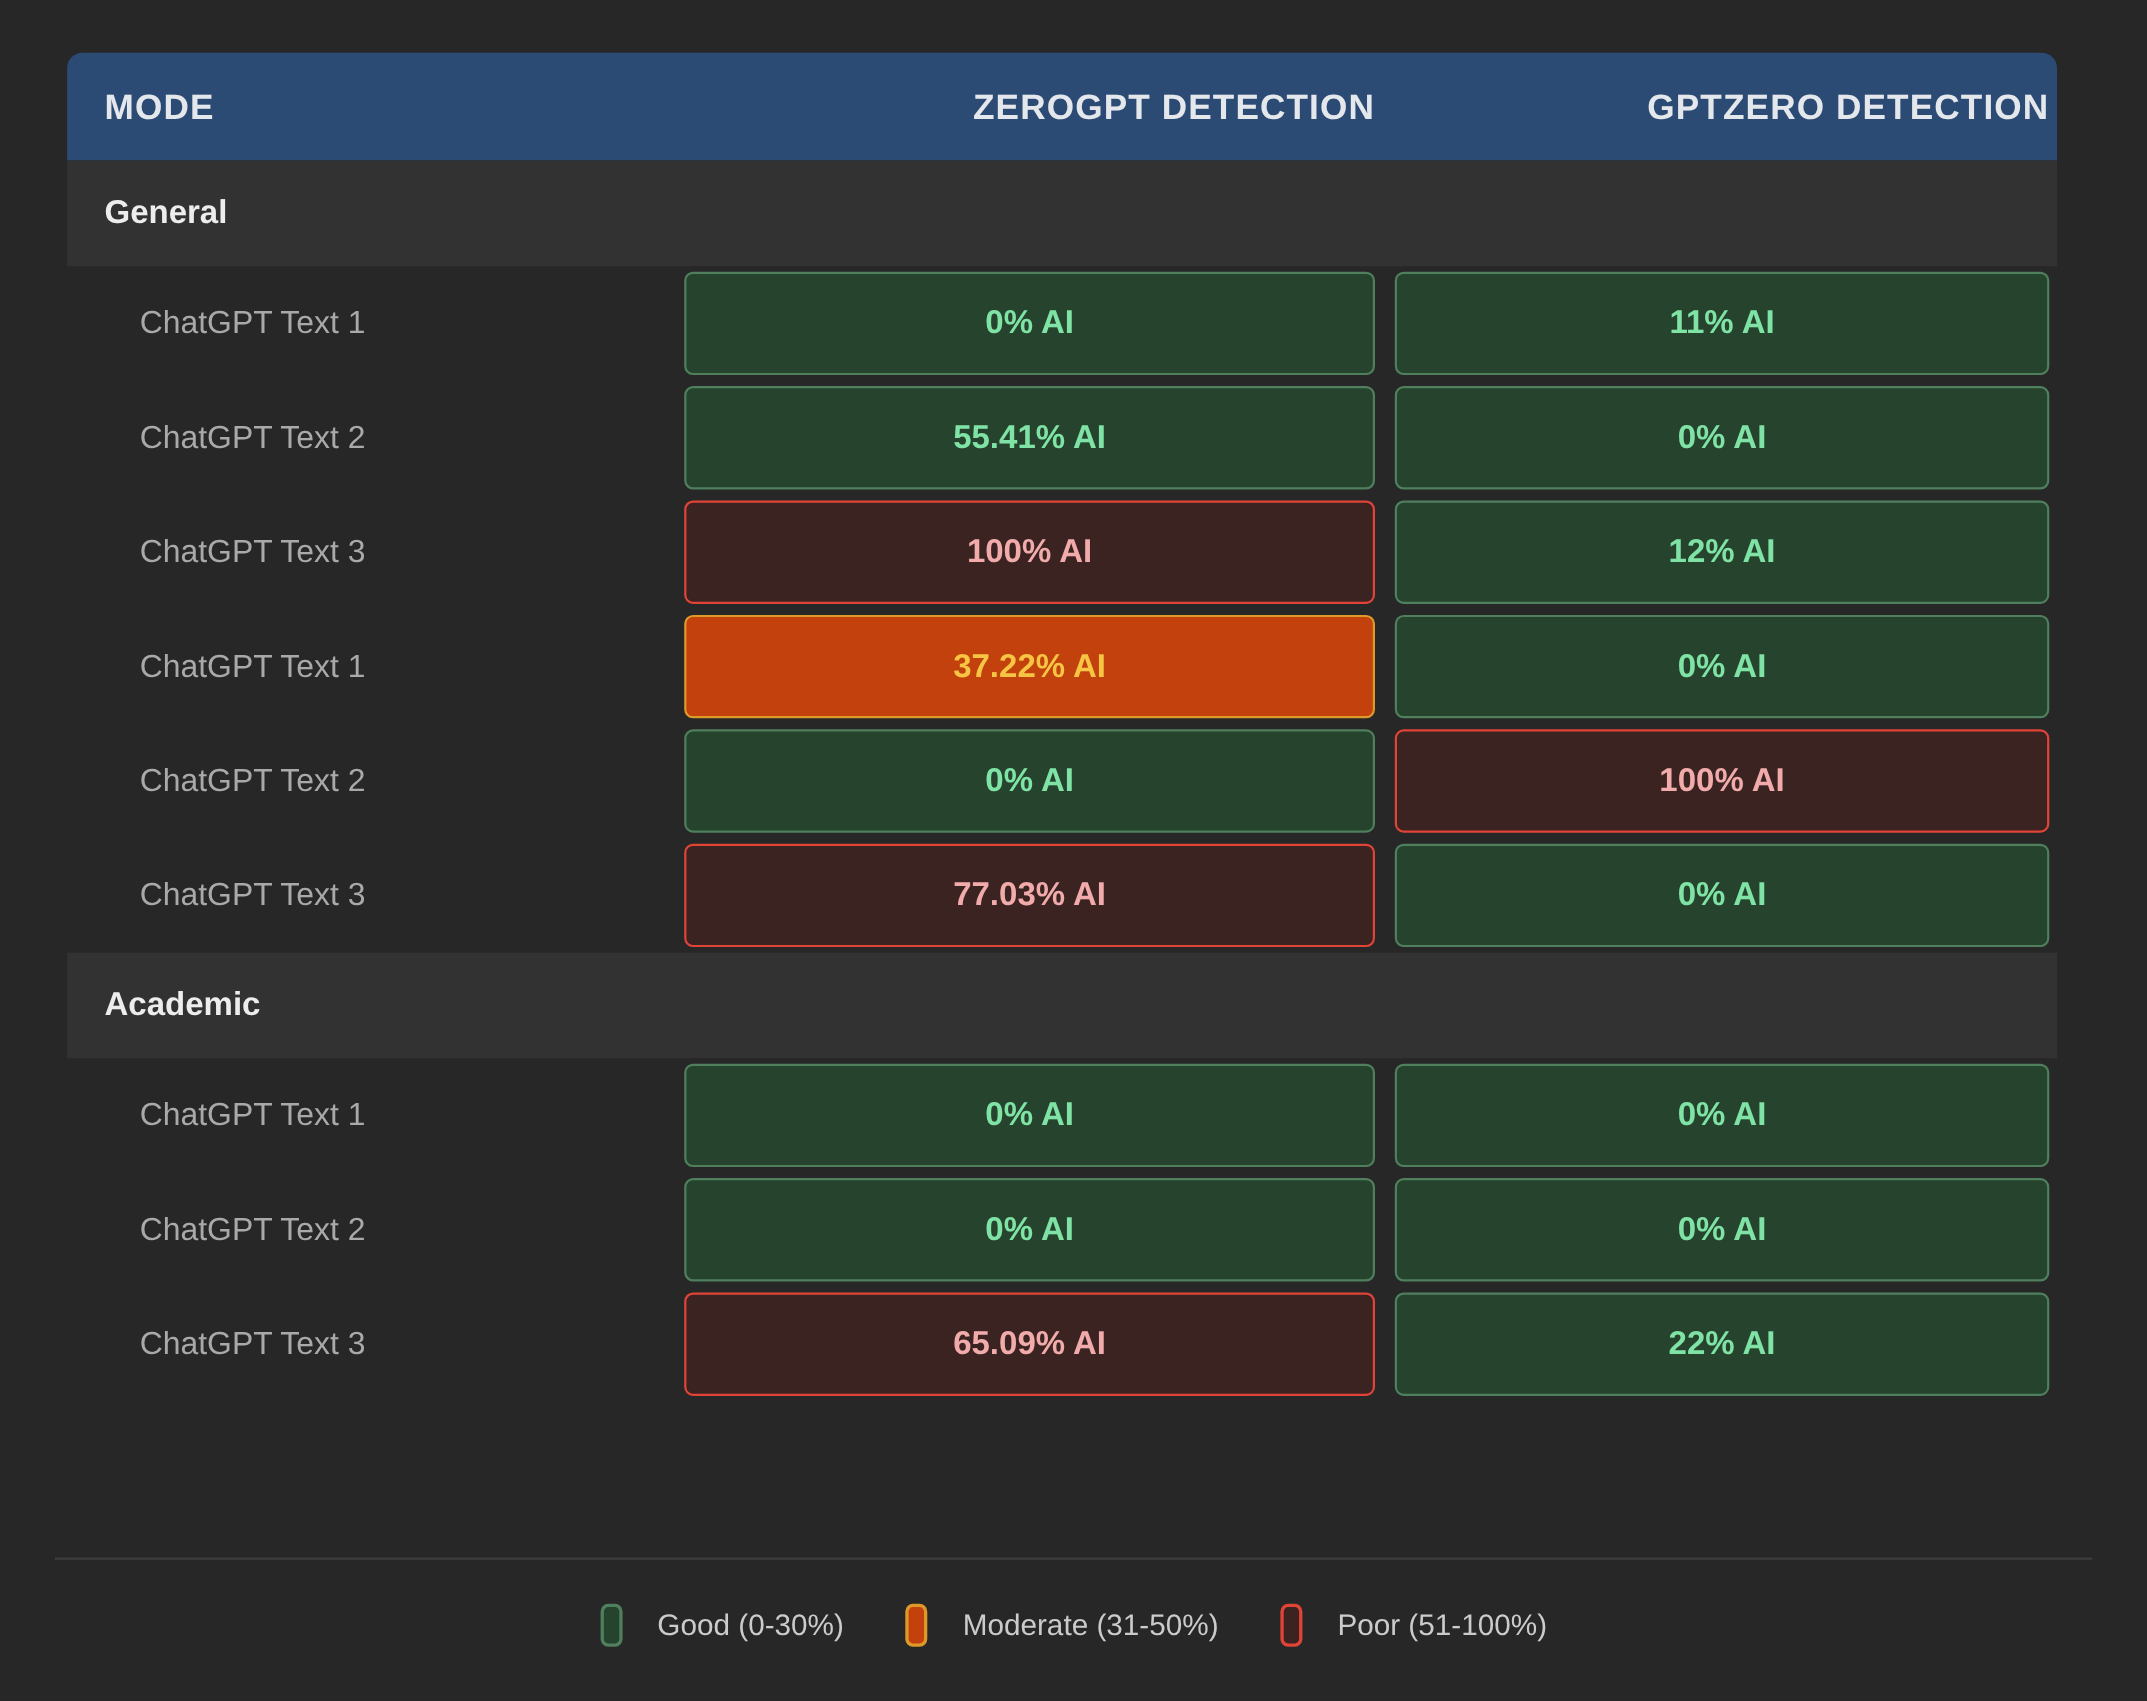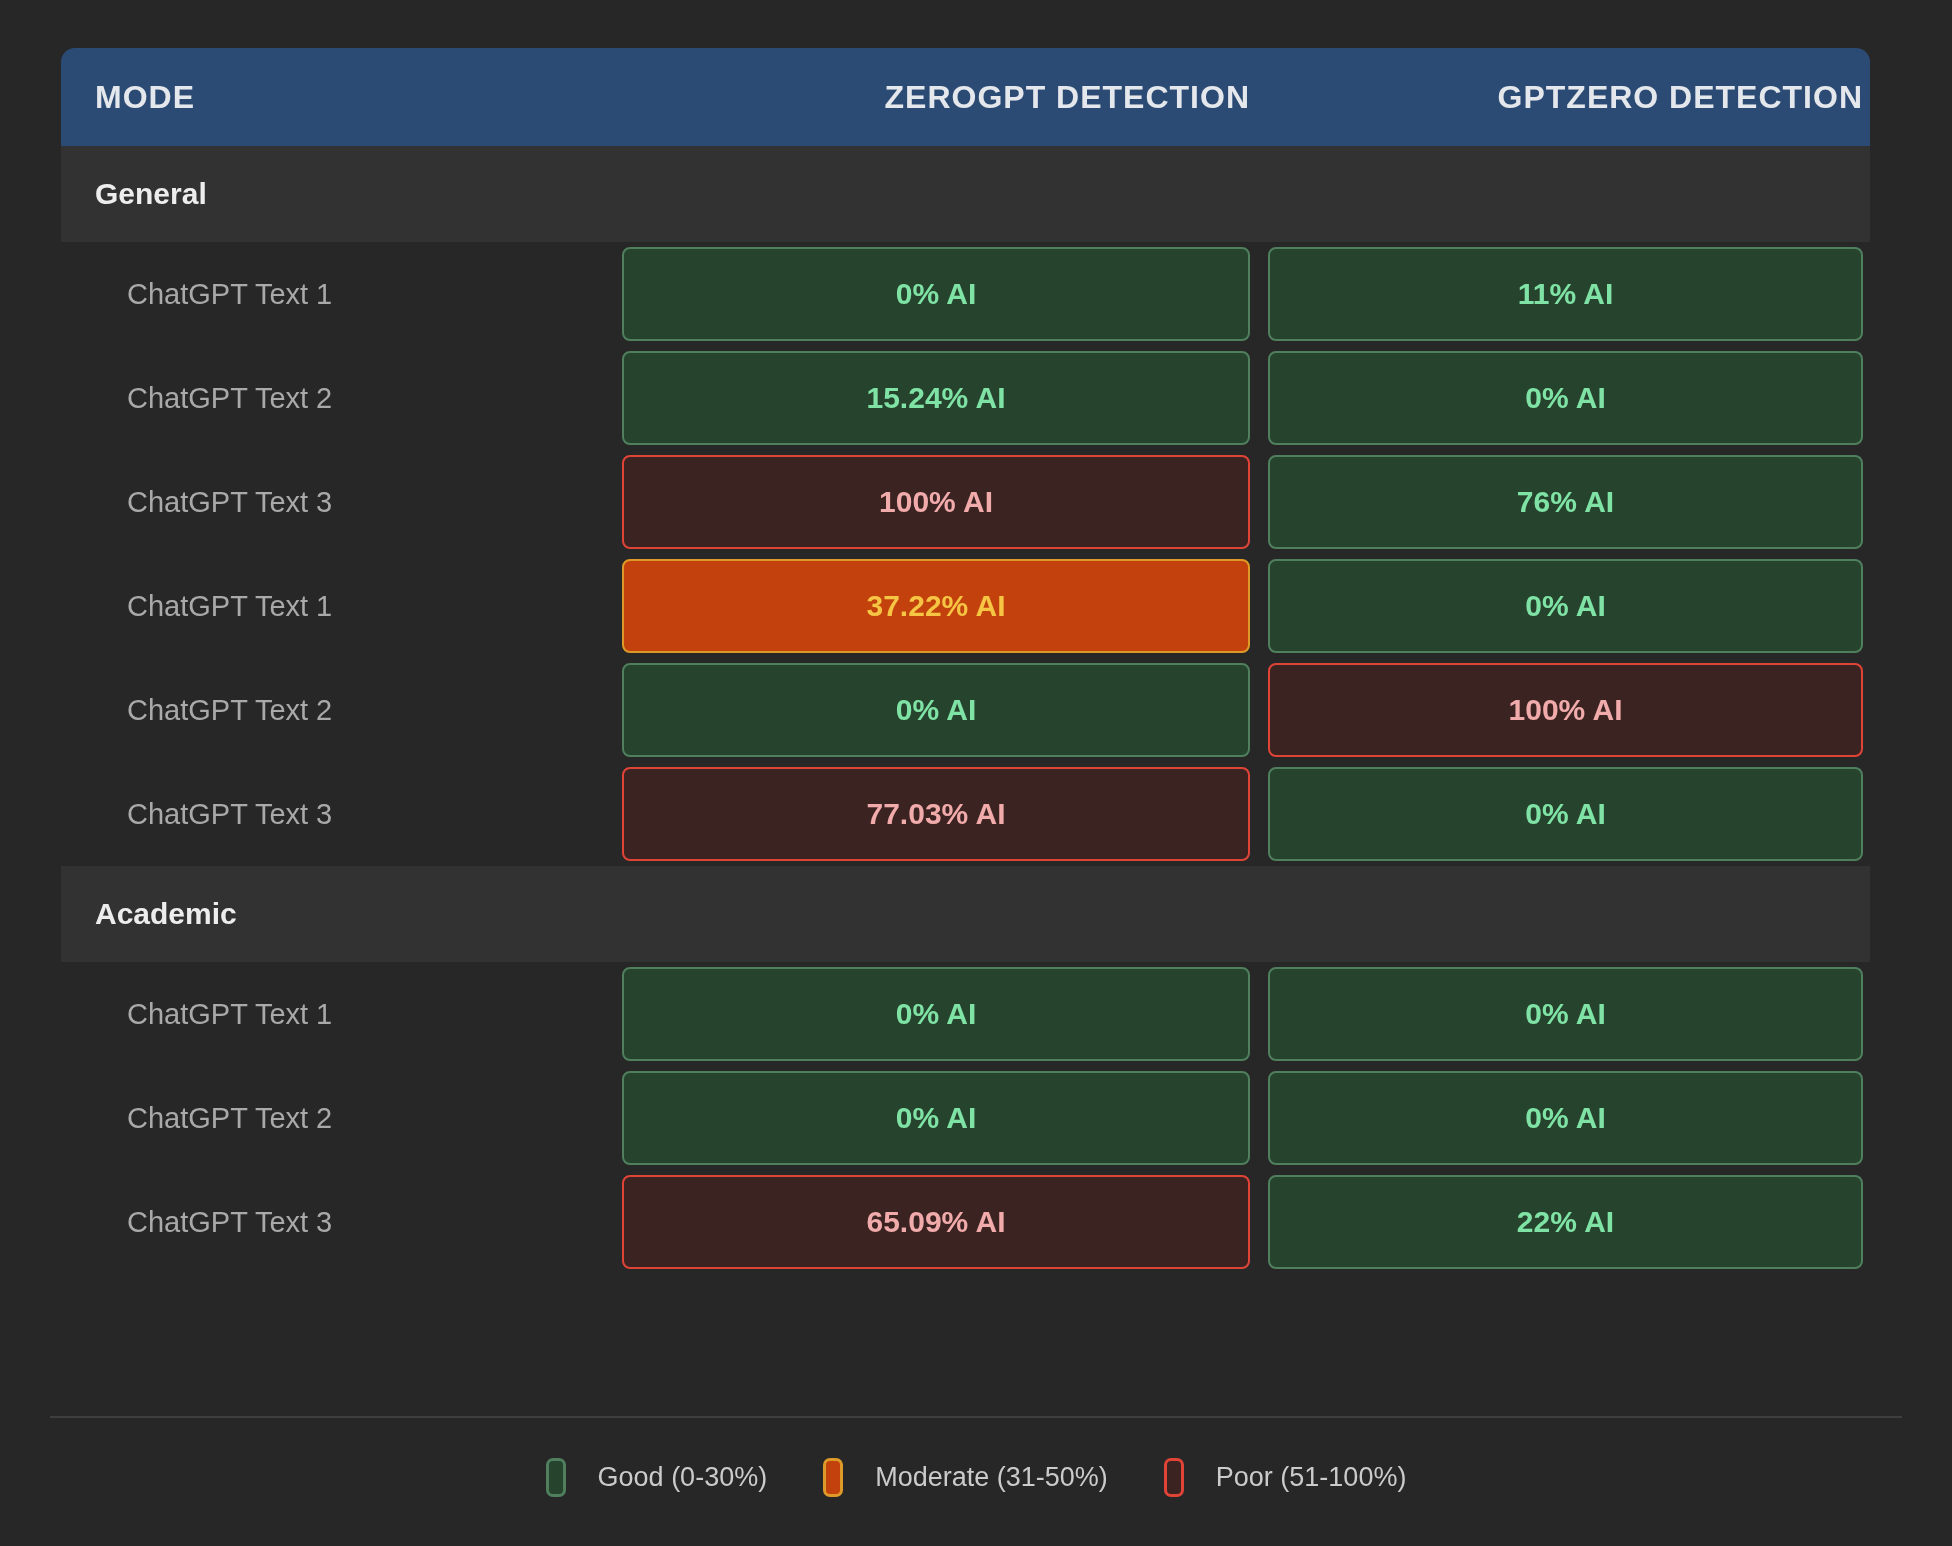--- a/index.html
+++ b/index.html
@@ -125,33 +125,33 @@
     <div class="cell-z">
         <div class="badge level-good">0% AI</div>
       </div>
     <div class="cell-g">
         <div class="badge level-good">11% AI</div>
       </div>
   </div>
   <div class="grid row">
     <div class="row-label">ChatGPT Text 2</div>
     <div class="cell-z">
-        <div class="badge level-good">15.24% AI</div>
+        <div class="badge level-good">55.41% AI</div>
       </div>
     <div class="cell-g">
         <div class="badge level-good">0% AI</div>
       </div>
   </div>
   <div class="grid row">
     <div class="row-label">ChatGPT Text 3</div>
     <div class="cell-z">
         <div class="badge level-poor">100% AI</div>
       </div>
     <div class="cell-g">
-        <div class="badge level-good">76% AI</div>
+        <div class="badge level-good">12% AI</div>
       </div>
   </div>
 
   <div class="grid row">
     <div class="row-label">ChatGPT Text 1</div>
     <div class="cell-z">
         <div class="badge level-moderate">37.22% AI</div>
       </div>
     <div class="cell-g">
         <div class="badge level-good">0% AI</div>

